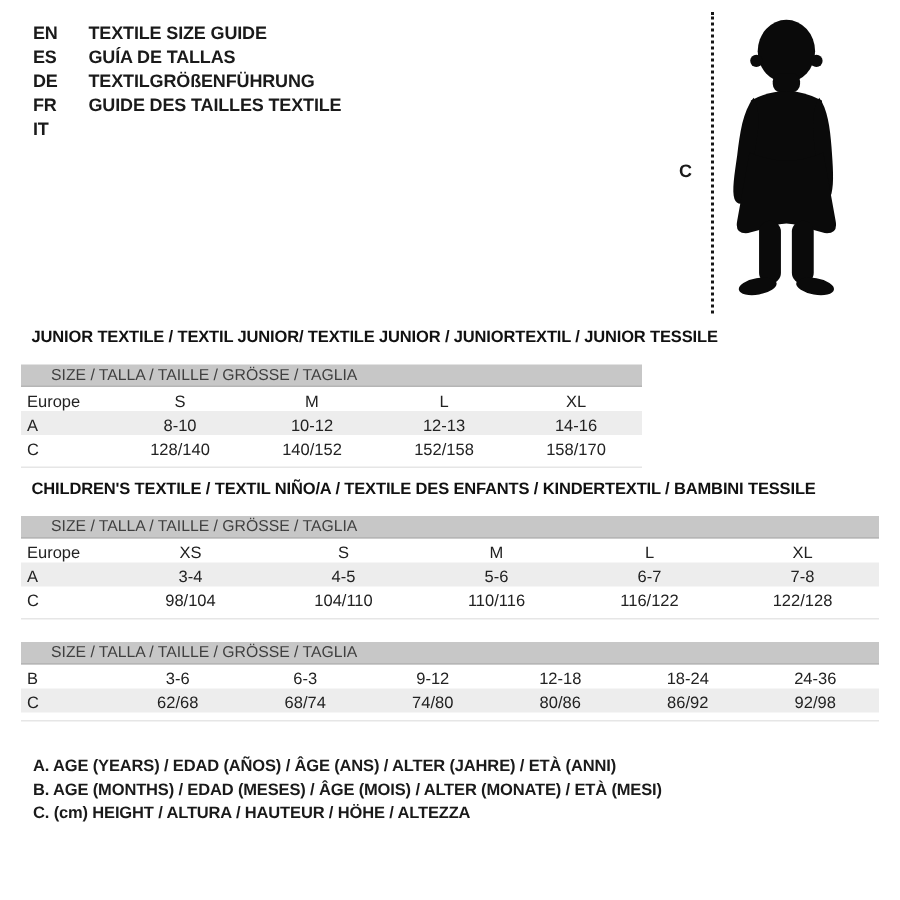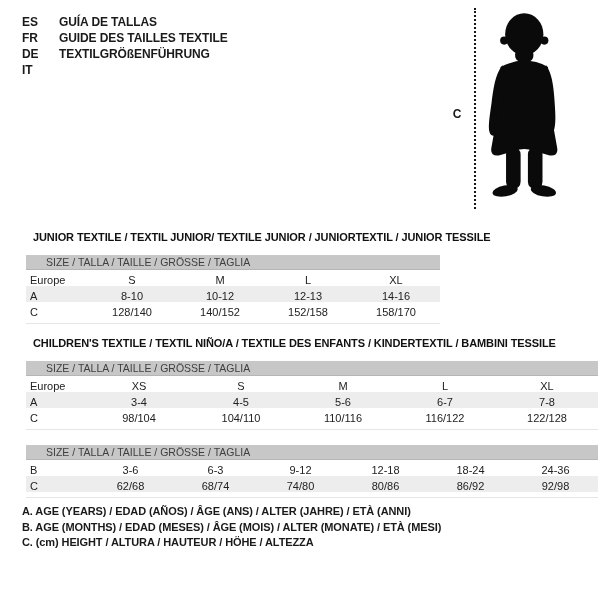--- a/index.html
+++ b/index.html
@@ -23,21 +23,21 @@
     border-left:2px dotted #161616;
   }
   #height-label{
     position:absolute;left:447px;top:107px;width:20px;text-align:center;
     font-size:12px;font-weight:bold;
   }
   #baby{position:absolute;left:486px;top:8px;width:82px;height:200px;}
 
   
   #tables{position:absolute;left:14px;top:218px;width:572px;}
-  section.tbl{margin:12px;}
+  section.tbl{margin:0;}
   #tables section.tbl:nth-of-type(2){margin-top:7px;}
   #tables section.tbl:nth-of-type(3){margin-top:15px;}
   .t-title{margin:0 0 11px 7px;}
   .t-title-line{font-size:11px;font-weight:bold;line-height:14px;color:#111;white-space:nowrap;letter-spacing:-0.1px;}
   .t-box{width:572px;border-bottom:1px solid var(--hairline,#e6e6e6);padding-bottom:5px;}
   #tables section.tbl:nth-of-type(1) .t-box{width:414px;}
   .t-bar{
     height:14px;line-height:14px;background:var(--bar_bg,#c7c7c7);
     border-bottom:1px solid var(--bar_edge,#b5b5b5);
     color:var(--bar_text,#3f3f3f);font-size:10.5px;padding-left:20px;
@@ -51,31 +51,35 @@
 
   
   #notes{position:absolute;left:22px;top:504px;}
   .note-line{font-size:11px;font-weight:bold;line-height:15.5px;white-space:nowrap;letter-spacing:-0.1px;}
 </style>
 </head>
 <body style="--text: #1a1a1a; --bar_bg: #c7c7c7; --bar_edge: #b5b5b5; --bar_text: #3f3f3f; --row_alt: #ededed; --hairline: #e6e6e6; --silhouette: #0a0a0a;">
 
 <div id="lang-list">
 
+<div class="lang-row">
+      <span class="lang-code">EN</span>
+      <span class="lang-label">TEXTILE SIZE GUIDE</span>
+    </div>
     <div class="lang-row">
       <span class="lang-code">ES</span>
       <span class="lang-label">GUÍA DE TALLAS</span>
     </div>
     <div class="lang-row">
+      <span class="lang-code">DE</span>
+      <span class="lang-label">TEXTILGRÖßENFÜHRUNG</span>
+    </div>
+    <div class="lang-row">
       <span class="lang-code">FR</span>
       <span class="lang-label">GUIDE DES TAILLES TEXTILE</span>
-    </div>
-    <div class="lang-row">
-      <span class="lang-code">DE</span>
-      <span class="lang-label">TEXTILGRÖßENFÜHRUNG</span>
     </div>
     <div class="lang-row">
       <span class="lang-code">IT</span>
     </div>
   </div>
 
 <div id="height-line"></div>
 <div id="height-label">C</div>
 <svg id="baby" viewBox="0 0 90 210" xmlns="http://www.w3.org/2000/svg" aria-hidden="true">
   <g fill="#0a0a0a">

